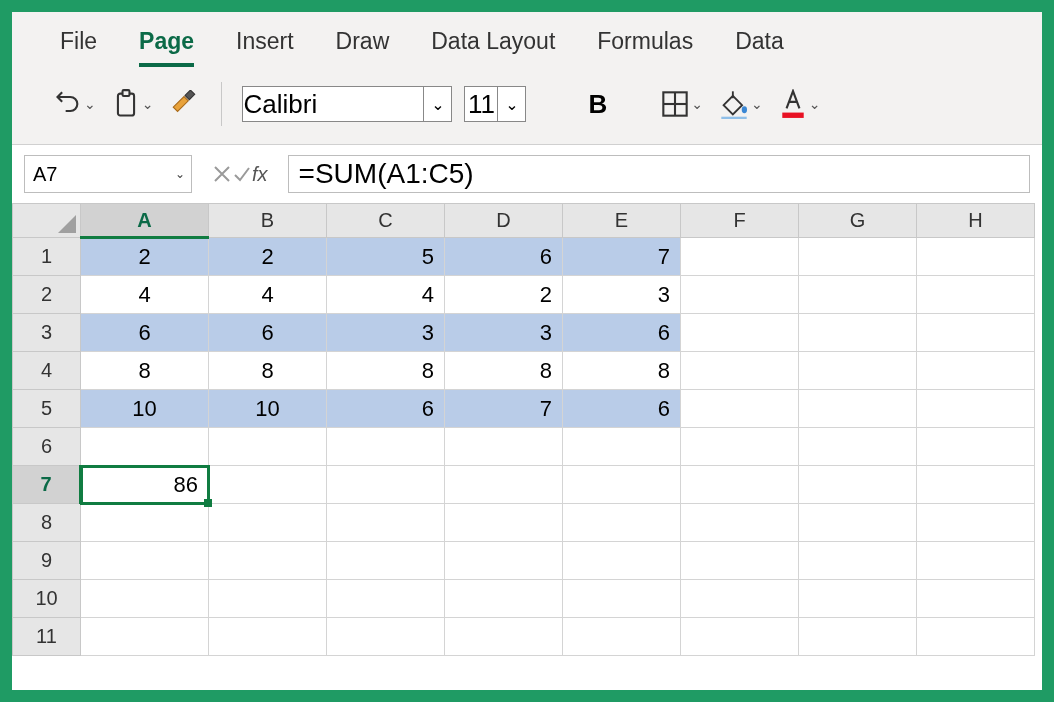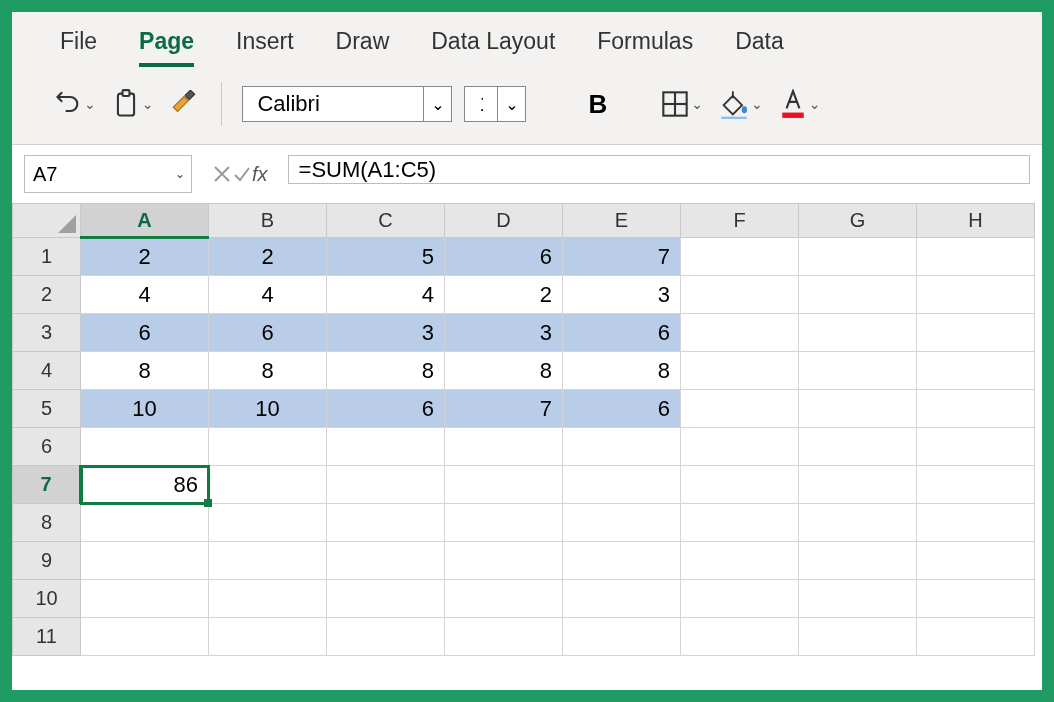--- a/index.html
+++ b/index.html
@@ -76,22 +76,22 @@
   .combo {
     display: flex;
     border: 1px solid #888;
     height: 36px;
     align-items: stretch;
     background: #fff;
   }
   .combo-input {
     border: none;
     outline: none;
-    font-size: 22px;
-    padding: 0 14px;
+    font-size: 26px;
+    padding: 0 0;
     background: transparent;
   }
   .combo-btn {
     display: flex;
     align-items: center;
     justify-content: center;
     width: 28px;
     border-left: 1px solid #888;
     cursor: pointer;
   }
@@ -125,26 +125,26 @@
   .fbar-btns {
     display: flex;
     align-items: center;
     padding: 0 14px;
     color: #9a9a9a;
   }
   .fbar-btns svg { width: 20px; height: 20px; }
   .fx-lbl { font-style: italic; font-size: 20px; color: #555; }
   .formula-box {
     flex: 1;
-    height: 29px;
+    height: 38px;
     border: 1px solid #bdbdbd;
     display: flex;
     align-items: center;
     padding: 0 10px;
-    font-size: 22px;
+    font-size: 28px;
   }
   
   .grid-wrap {
     flex: 1;
     overflow: hidden;
     padding: 6px 0 0 0;
   }
   table.sheet {
     border-collapse: collapse;
     table-layout: fixed;

